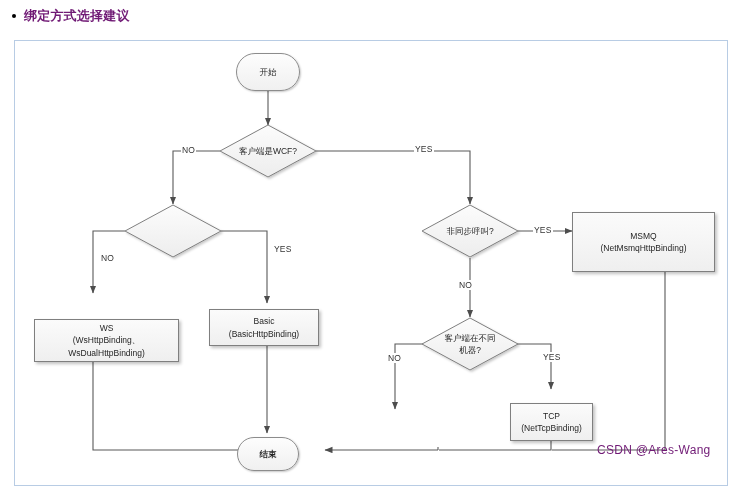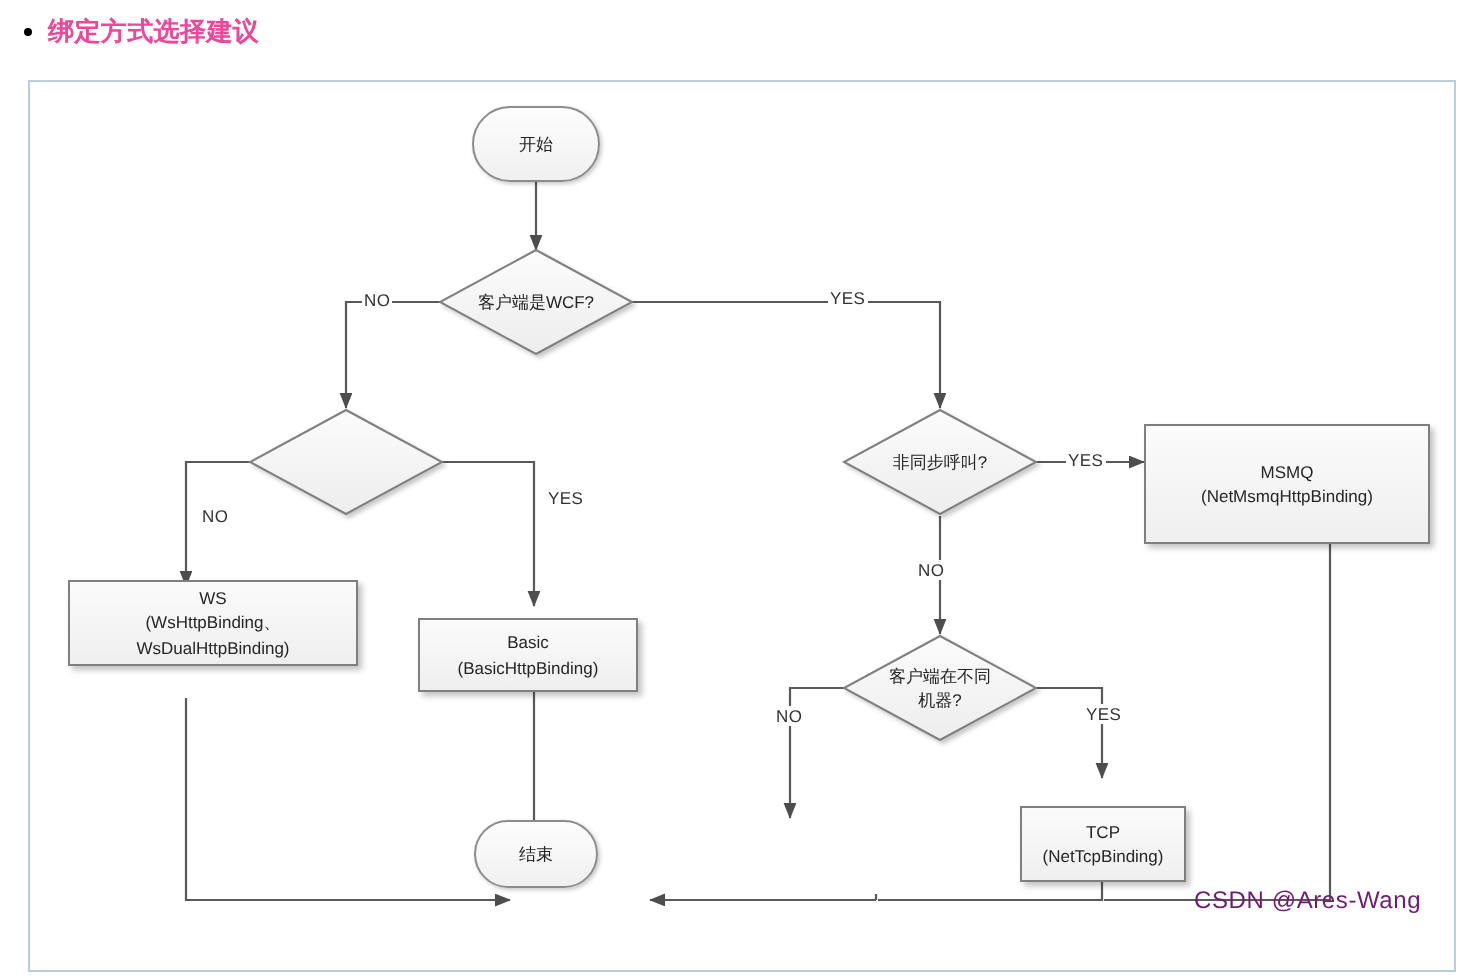--- a/index.html
+++ b/index.html
@@ -27,21 +27,21 @@
   .bullet {
     width: 4px;
     height: 4px;
     border-radius: 50%;
     background: #000000;
     display: inline-block;
   }
   .heading-text {
     font-size: 13px;
     font-weight: bold;
-    color: #ec4899;
+    color: #701a75;
     letter-spacing: 0.2px;
     white-space: nowrap;
   }
   
   .frame {
     position: absolute;
     left: 14px;
     top: 40px;
     width: 714px;
     height: 446px;
@@ -189,21 +189,21 @@
 
       <div class="node terminator" style="left:221px; top:12px; width:64px; height:38px;">
         <span class="label">开始</span>
       </div>
 
       <div class="node decision" style="left:205px; top:84px; width:96px; height:52px;">
         <span class="label">客户端是WCF?</span>
       </div>
 
 
-      <div class="node process" style="left:19px; top:249px; width:145px; height:43px;text-align:center;">
+      <div class="node process" style="left:19px; top:278px; width:145px; height:43px;text-align:center;">
         <span class="label">WS
 (WsHttpBinding、
 WsDualHttpBinding)</span>
       </div>
 
       <div class="node process" style="left:194px; top:268px; width:110px; height:37px;">
         <span class="label">Basic
 (BasicHttpBinding)</span>
       </div>
 
@@ -220,21 +220,21 @@
         <span class="label">客户端在不同
 机器?</span>
       </div>
 
 
       <div class="node process" style="left:495px; top:362px; width:83px; height:38px;">
         <span class="label">TCP
 (NetTcpBinding)</span>
       </div>
 
-      <div class="node terminator" style="left:222px; top:369px; width:62px; height:34px;">
+      <div class="node terminator" style="left:222px; top:396px; width:62px; height:34px;font-weight:bold;">
         <span class="label">结束</span>
       </div>
 
       <span class="elabel" style="left:166px; top:104px;">NO</span>
       <span class="elabel" style="left:399px; top:103px;">YES</span>
       <span class="elabel" style="left:85px;  top:212px;">NO</span>
       <span class="elabel" style="left:258px; top:203px;">YES</span>
       <span class="elabel" style="left:518px; top:184px;">YES</span>
       <span class="elabel" style="left:443px; top:239px;">NO</span>
       <span class="elabel" style="left:372px; top:312px;">NO</span>

